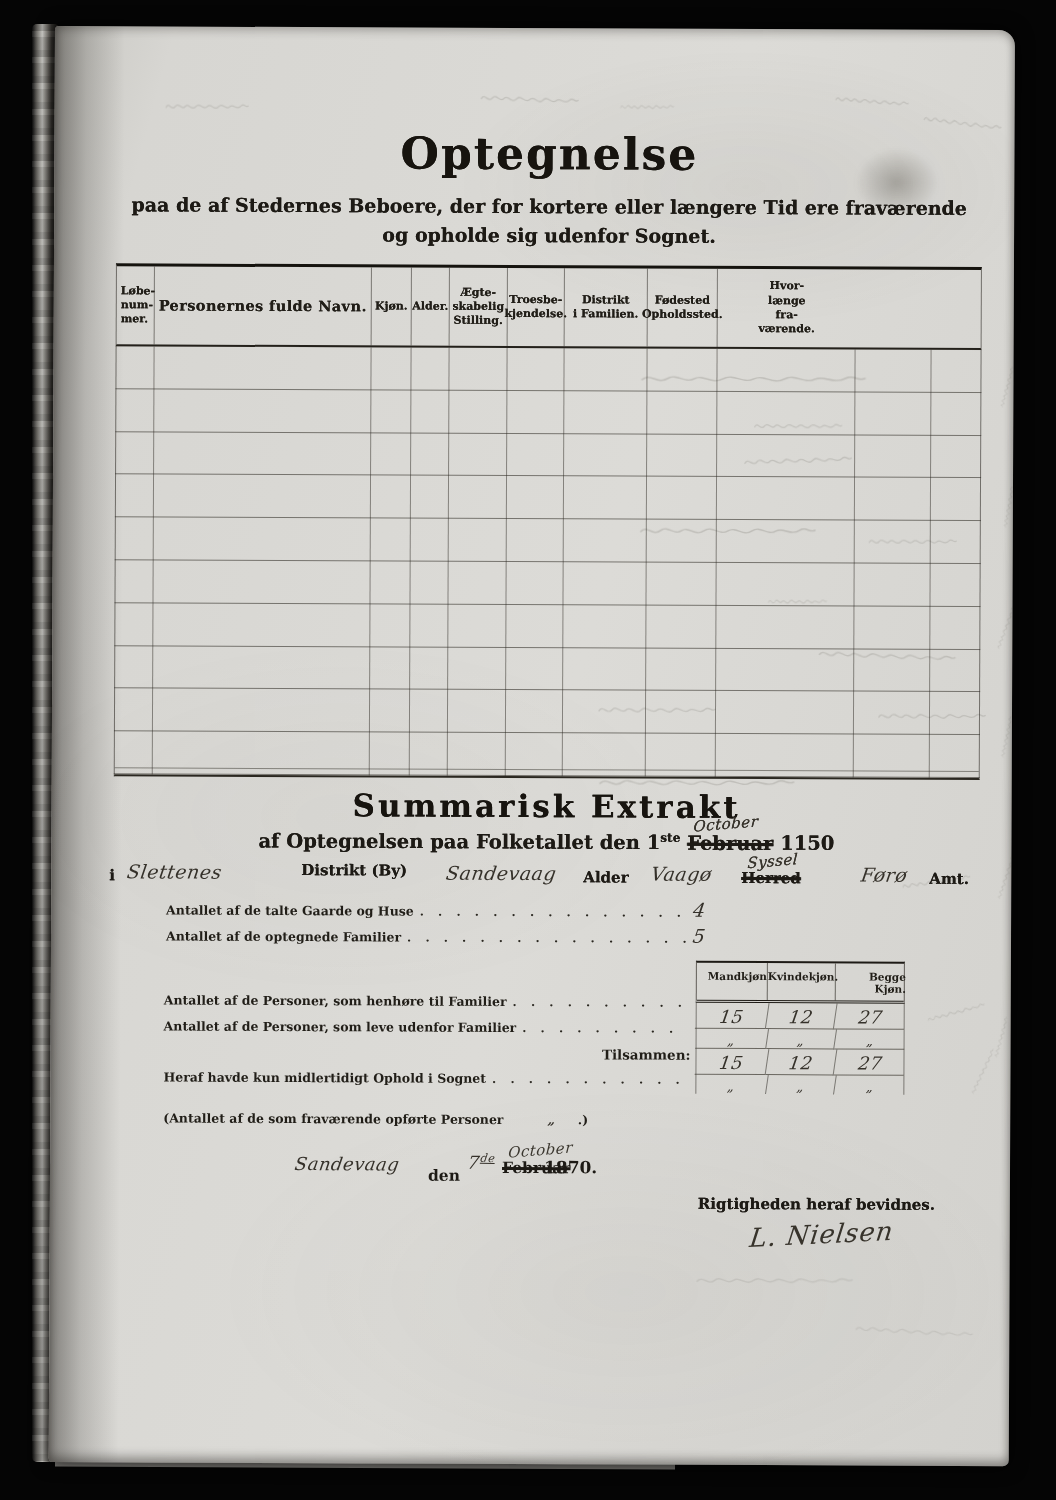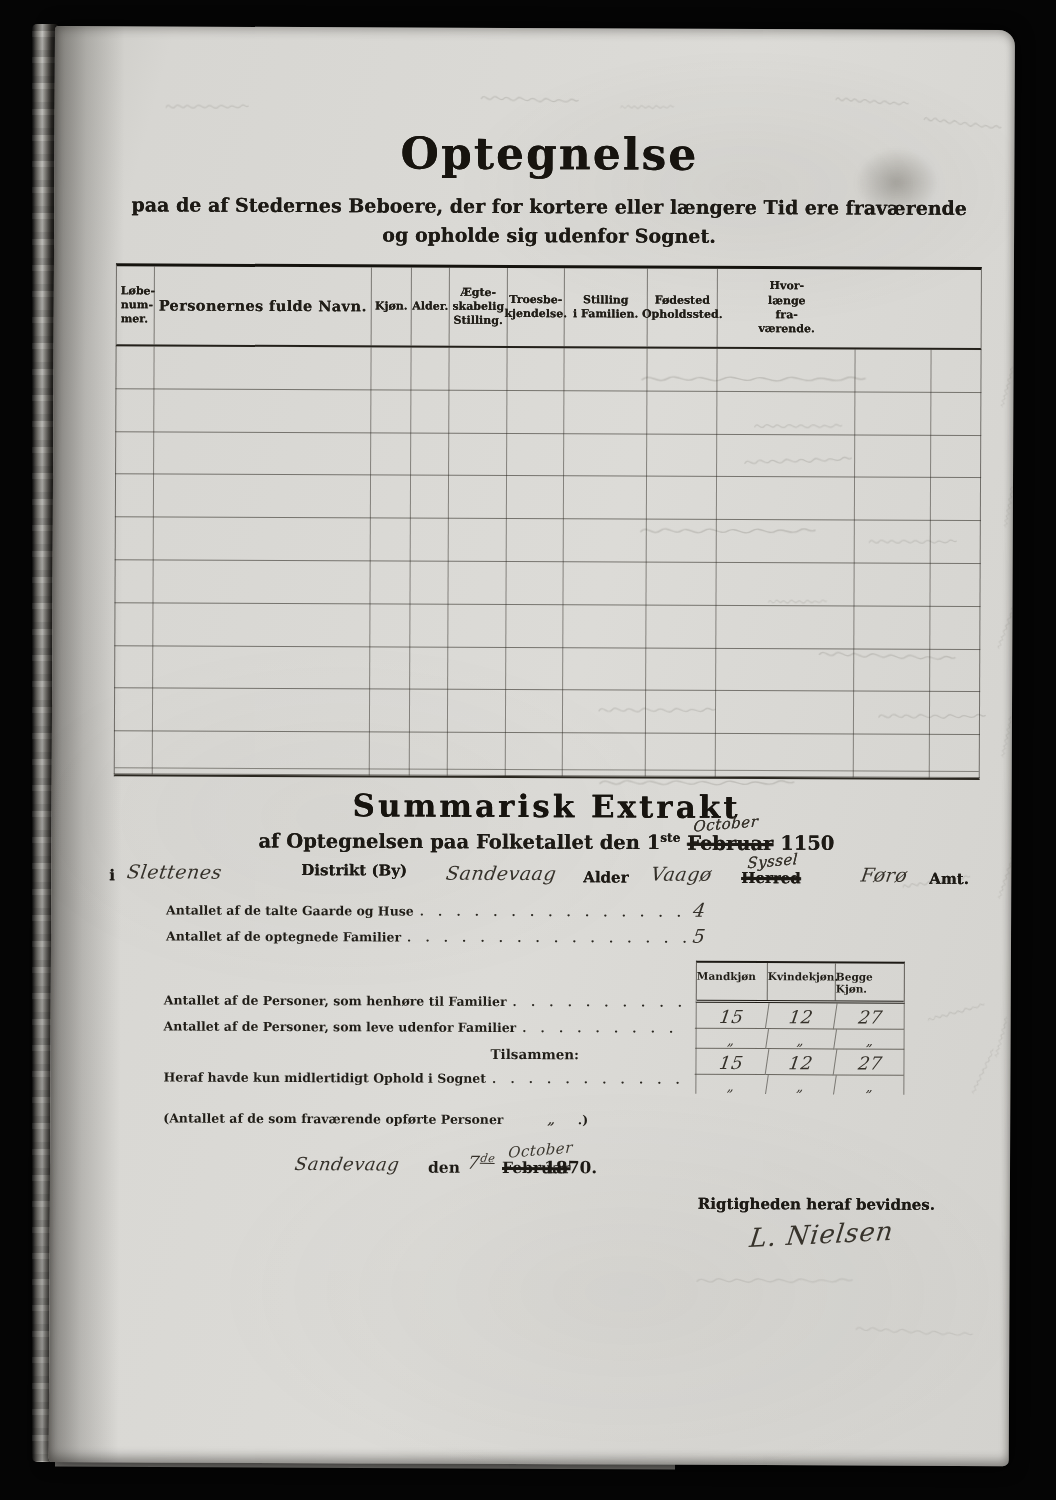--- a/index.html
+++ b/index.html
@@ -61,26 +61,26 @@
          color:#3a362e;transform:rotate(-5deg) skewX(-8deg);text-decoration:none;white-space:nowrap;}
   .locline{position:absolute;left:0;top:832px;width:960px;height:34px;font-weight:700;font-size:15px;color:#1d1a15;}
   .locline .lab{position:absolute;text-shadow:0 0 .3px #1d1a15;}
   .locline .hwv{position:absolute;font-size:19px;font-weight:400;}
   .countline{position:absolute;left:115px;width:540px;height:22px;display:flex;align-items:baseline;
          font-weight:700;font-size:12.5px;color:#211e18;white-space:nowrap;}
   .leader{flex:1;overflow:hidden;letter-spacing:5px;font-size:12px;margin:0 6px;color:#2a2720;}
   .hw-num{font-size:19px;font-weight:400;}
   .leaderrow{position:absolute;left:113px;width:527px;height:20px;display:flex;align-items:baseline;
          font-weight:700;font-size:12.5px;color:#211e18;white-space:nowrap;}
-  .tils{position:absolute;left:440px;width:200px;font-weight:700;font-size:13.5px;color:#211e18;}
+  .tils{position:absolute;left:440px;width:200px;text-align:right;font-weight:700;font-size:13.5px;color:#211e18;}
   
   .sumtbl{position:absolute;left:645px;top:932px;width:209px;font-size:10.5px;color:#211e18;}
   .st-head{display:grid;grid-template-columns:71px 68px 70px;border-top:2px solid #1d1a15;
          border-bottom:3px double #1d1a15;border-left:1px solid rgba(45,42,36,.7);border-right:1px solid rgba(45,42,36,.7);}
-  .st-head div{border-right:1px solid rgba(45,42,36,.65);text-align:left;font-weight:700;padding:7px 0 6px;}
+  .st-head div{border-right:1px solid rgba(45,42,36,.65);text-align:right;font-weight:700;padding:7px 0 6px;}
   .st-head div:last-child{border-right:none;}
   .st-row{display:grid;grid-template-columns:71px 68px 70px;
          border-left:1px solid rgba(45,42,36,.55);border-right:1px solid rgba(45,42,36,.55);}
   .st-row div{border-right:1px solid rgba(45,42,36,.55);text-align:center;}
   .st-row div:last-child{border-right:none;}
   .st-row.uline div{border-bottom:1px solid rgba(70,66,58,.75);}
   .st-val{font-size:18px;padding:3px 0 1px;}
   .st-ditto{font-size:13px;padding:4px 0 0;}
   .absent{position:absolute;left:113px;top:1084px;font-weight:700;font-size:12.5px;color:#211e18;white-space:nowrap;}
   .dateline{position:absolute;left:0;top:1122px;width:960px;height:40px;font-weight:700;font-size:15.5px;color:#1d1a15;}
@@ -215,21 +215,21 @@
         <div class="hcell">
           <span>Ægte-</span>
           <span>skabelig</span>
           <span>Stilling.</span>
         </div>
         <div class="hcell">
           <span>Troesbe-</span>
           <span>kjendelse.</span>
         </div>
         <div class="hcell">
-          <span>Stilling</span>
+          <span>Distrikt</span>
           <span>i Familien.</span>
         </div>
         <div class="hcell">
           <span>Fødested</span>
           <span>Opholdssted.</span>
         </div>
         <div class="hcell">
           <span>Hvor-</span>
           <span>længe</span>
           <span>fra-</span>
@@ -324,21 +324,21 @@
     </div>
 
     <div class="absent">
       <span>(Antallet af de som fraværende opførte Personer</span>
       <span class="hw" style="margin:0 18px 0 40px">„</span>
       <span>.)</span>
     </div>
 
     <div class="dateline">
       <span class="hw" style="position:absolute;left:245px;top:4px;font-size:18px;font-weight:400">Sandevaag</span>
-      <span class="lab" style="left:378px;top:8px">den</span>
+      <span class="lab" style="left:378px;top:16px">den</span>
       <span class="hw" style="position:absolute;left:418px;top:2px;font-size:18px;font-weight:400"><span>7</span><sup style="text-decoration:underline">de</sup></span>
       <span class="lab struck" style="left:452px;top:8px"><span>Februar</span><span class="hw hw-over">October</span></span>
       <span class="lab" style="left:494px;top:7px;font-size:17px">1870.</span>
     </div>
 
     <p class="attest">Rigtigheden heraf bevidnes.</p>
     <div class="signature">L. Nielsen</div>
   </div>
 </div>
 

